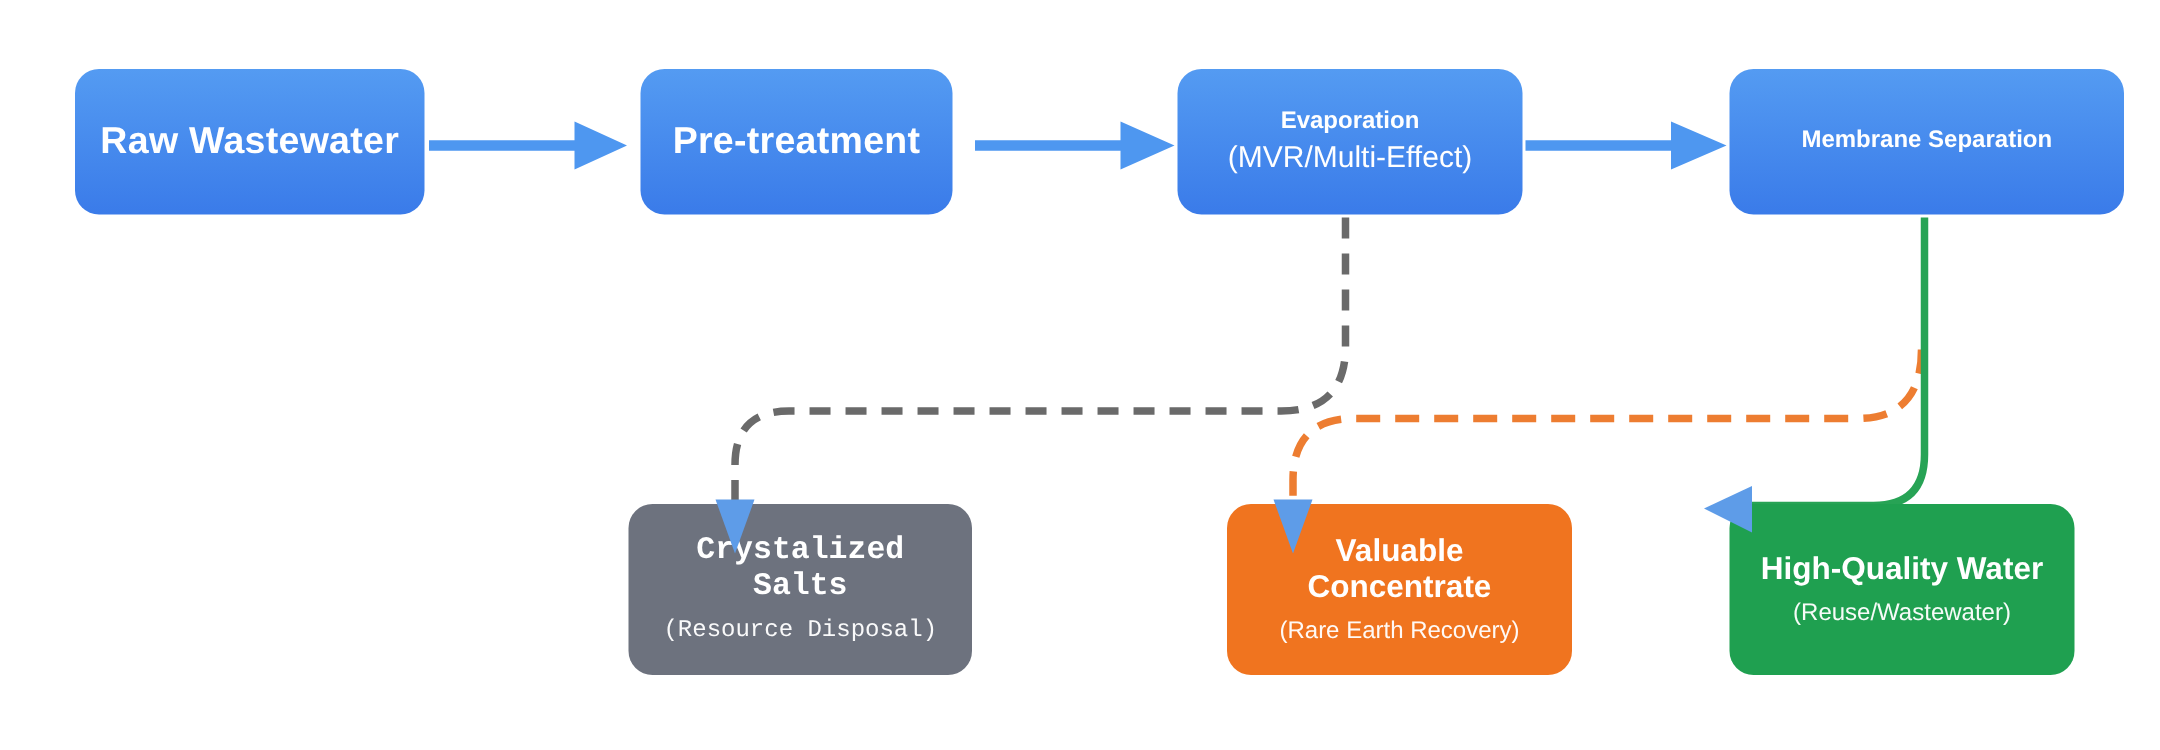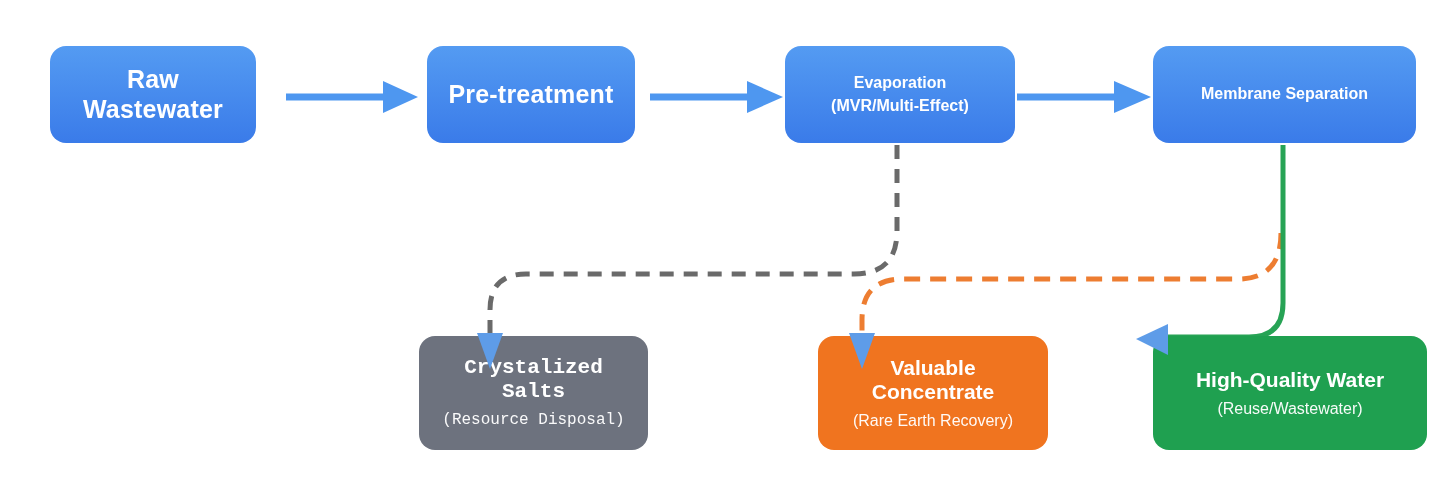--- a/index.html
+++ b/index.html
@@ -62,40 +62,40 @@
     font-size: 16px;
     font-weight: 700;
     line-height: 1.15;
   }
   .title-out {
     font-size: 21px;
     font-weight: 700;
     line-height: 1.15;
   }
   .subtitle {
-    font-size: 16px;
-    font-weight: 700;
+    font-size: 20px;
+    font-weight: 400;
     margin-top: 3px;
     line-height: 1.2;
   }
   .subtitle-out {
     font-size: 16px;
     font-weight: 400;
     margin-top: 7px;
     color: rgba(255,255,255,0.96);
     line-height: 1.2;
   }
 
-  #box-raw        { left: 50px;   width: 206px; }
+  #box-raw        { left: 50px;   width: 233px; }
   #box-pre        { left: 427px;  width: 208px; }
   #box-evap       { left: 785px;  width: 230px; }
   #box-membrane   { left: 1153px; width: 263px; }
   #box-salts      { left: 419px;  width: 229px; font-family: Liberation Mono, monospace; }
   #box-concentrate{ left: 818px;  width: 230px; }
-  #box-water      { left: 1153px; width: 274px; }
+  #box-water      { left: 1153px; width: 230px; }
 </style>
 </head>
 <body>
 
 <div class="canvas">
 
   <svg class="layer layer-under" viewBox="0 0 1440 500">
 
     <line x1="286" y1="97" x2="385" y2="97" stroke-width="7" stroke="#4E97F0"></line>
     <polygon points="383,81 383,113 418,97" fill="#4E97F0"></polygon>

